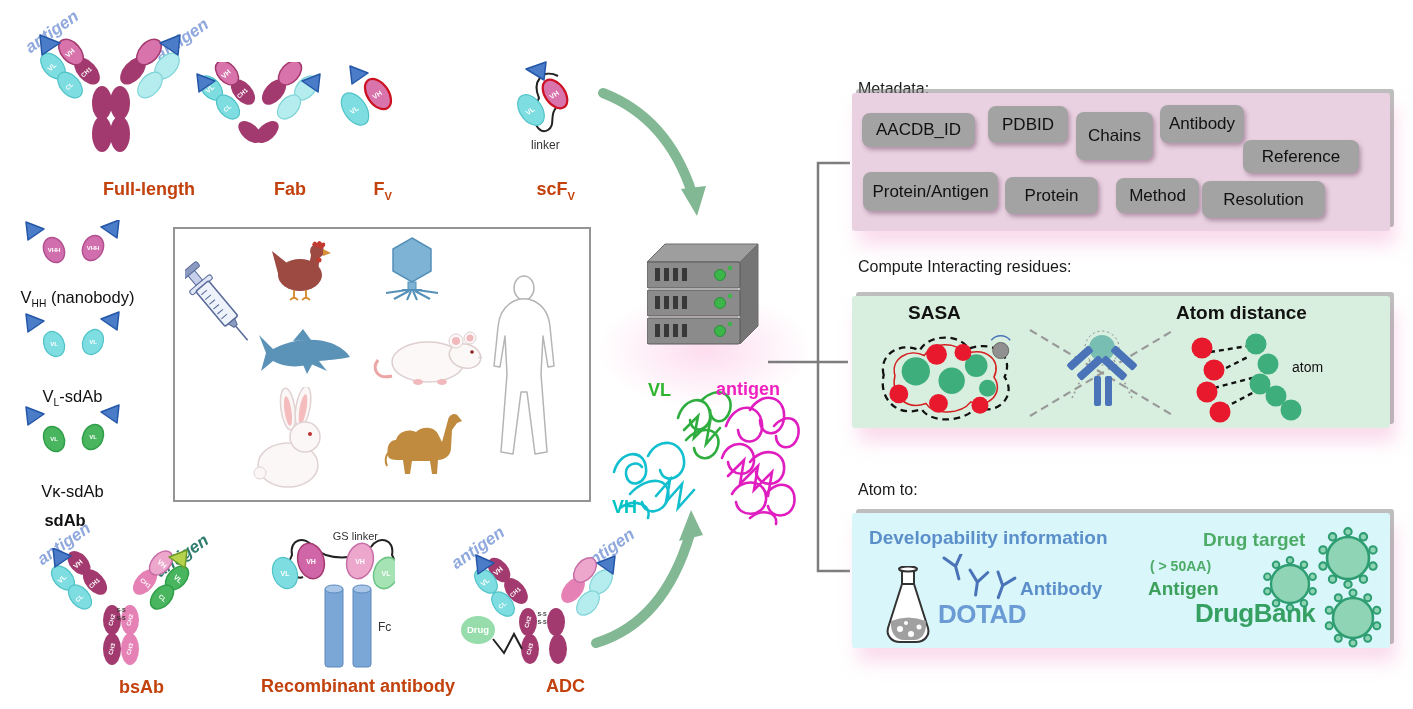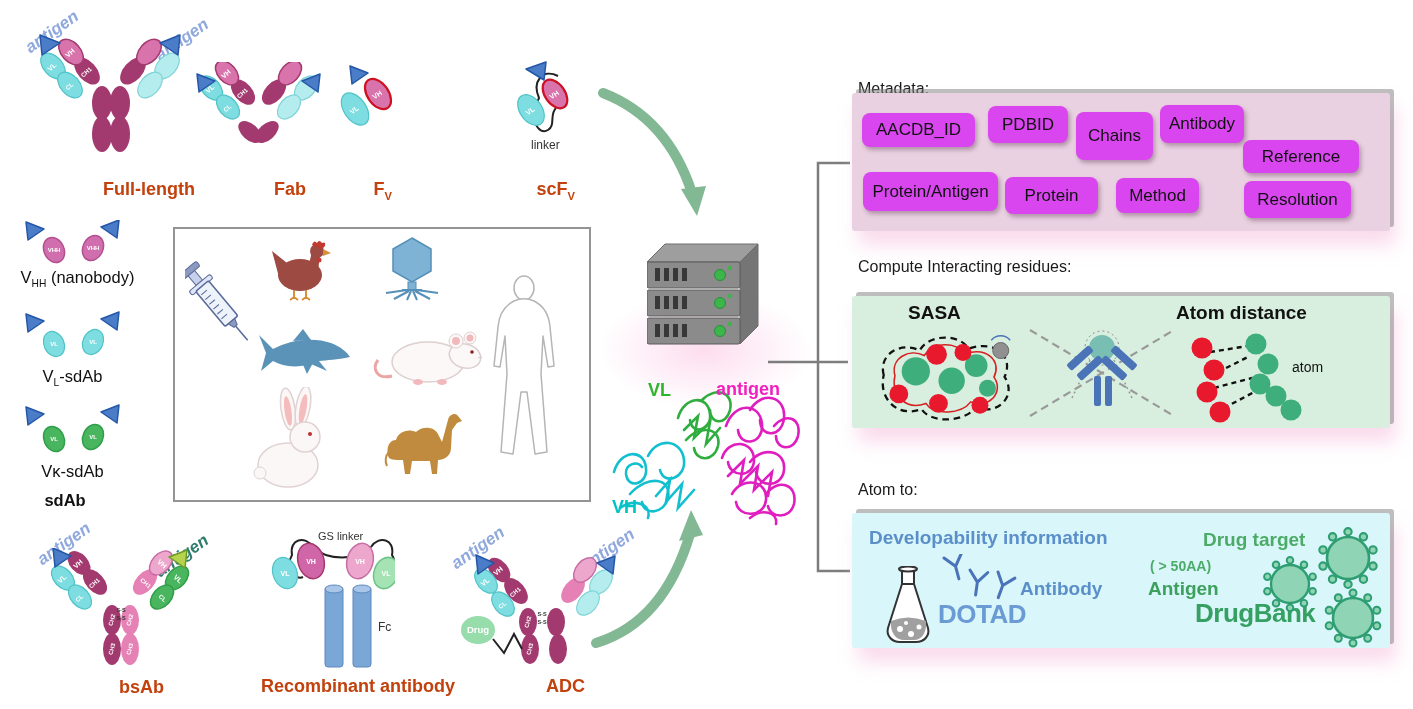--- a/index.html
+++ b/index.html
@@ -6,33 +6,33 @@
   #app{position:relative;width:1413px;height:709px;background:#fff;overflow:hidden;
        font-family:"Liberation Sans",sans-serif;color:#111;}
   .abs{position:absolute;}
   sub{font-size:62%;line-height:0;}
   
   .ag{position:absolute;font-weight:700;font-style:italic;font-size:17px;color:#8fa8dd;
       transform:rotate(-35deg);white-space:nowrap;}
   .ag.teal{color:#2e7d6e;}
   
   .fmt-label{position:absolute;font-weight:700;font-size:18px;color:#c2410c;text-align:right;white-space:nowrap;}
-  .col-label{position:absolute;font-size:16.5px;color:#111;text-align:center;white-space:nowrap;}
+  .col-label{position:absolute;font-size:16.5px;color:#111;text-align:center;white-space:nowrap;margin-top:20px;}
   .small-cap{position:absolute;font-size:12px;color:#333;white-space:nowrap;}
   
   .animal-box{position:absolute;left:173px;top:227px;width:414px;height:271px;
               border:2px solid #949494;background:#fff;}
   
   .panel{position:absolute;left:852px;width:538px;border-radius:3px;
          box-shadow:4px -4px 0 rgba(125,125,125,.5), 6px 14px 18px rgba(246,190,220,.55);}
   .panel.pink{top:93px;height:138px;background:#e9d1e1;}
   .panel.green{top:296px;height:132px;background:#d8efdf;}
   .panel.cyan{top:513px;height:135px;background:#d9f6fa;}
   .ptitle{position:absolute;font-size:16px;color:#1a1a1a;}
-  .tag{position:absolute;background:#d946ef;border-radius:8px;
+  .tag{position:absolute;background:#a3a3a3;border-radius:8px;
        box-shadow:2px 3px 4px rgba(110,70,100,.45);font-size:17px;color:#111;
        display:flex;align-items:center;justify-content:center;white-space:nowrap;}
   .sec-label{position:absolute;font-weight:700;font-size:19px;color:#111;white-space:nowrap;}
   .blue-t{color:#5b8fc9;}
   .green-t{color:#4cab67;}
   .logo{position:absolute;font-weight:700;font-size:26px;letter-spacing:-.5px;white-space:nowrap;}
   
   .hc{fill:#a33a6f;}
   .hc2{fill:#e581b5;}
   .vh{fill:#d873ab;stroke:#a33a6f;stroke-width:1.5;}
@@ -253,21 +253,21 @@
     <text class="dls" x="117" y="52" transform="rotate(42 117 51)">CL</text>
     <text class="dls" x="67" y="74" transform="rotate(-75 67 72)">CH2</text>
     <text class="dls" x="67" y="103" transform="rotate(-75 67 101)">CH3</text>
     <text class="dls" x="85" y="74" transform="rotate(-75 85 72)">CH2</text>
     <text class="dls" x="85" y="103" transform="rotate(-75 85 101)">CH3</text>
     <text class="ssb" x="76" y="64">S-S</text>
     <text class="ssb" x="76" y="72">S-S</text>
   </svg>
   <div class="fmt-label" style="left:64px;top:677px;width:100px;">bsAb</div>
 
-  <div class="small-cap" style="left:318px;top:530px;width:60px;text-align:left;font-size:11px;">GS linker</div>
+  <div class="small-cap" style="left:318px;top:530px;width:60px;text-align:right;font-size:11px;">GS linker</div>
   <svg class="abs" style="left:265px;top:533px;" width="130" height="137" viewBox="0 0 130 137">
     <path class="lnk" d="M48,14 C62,28 92,28 106,14"></path>
     <path class="lnk" d="M48,14 C40,2 24,6 27,22 C20,34 30,48 38,44"></path>
     <path class="lnk" d="M106,14 C114,2 130,6 127,22 C134,34 124,48 116,44"></path>
     <rect x="60" y="54" width="18" height="80" rx="3" fill="#7ba7d7" stroke="#5c88bd"></rect>
     <ellipse cx="69" cy="56" rx="9" ry="4" fill="#a9c6e8" stroke="#5c88bd"></ellipse>
     <rect x="88" y="54" width="18" height="80" rx="3" fill="#7ba7d7" stroke="#5c88bd"></rect>
     <ellipse cx="97" cy="56" rx="9" ry="4" fill="#a9c6e8" stroke="#5c88bd"></ellipse>
     <ellipse class="lc" cx="20" cy="40" rx="12" ry="16" transform="rotate(-20 20 40)"></ellipse>
     <ellipse cx="46" cy="28" rx="13" ry="18" transform="rotate(-15 46 28)" style="fill:#d066a8;stroke:#a33a6f;stroke-width:1.5;"></ellipse>
@@ -388,21 +388,21 @@
   <div class="ptitle" style="left:858px;top:59px;margin-top:21px;">Metadata:</div>
   <div class="panel pink"></div>
   <div class="tag" style="left:862px;top:113px;width:113px;height:34px;">AACDB_ID</div>
   <div class="tag" style="left:988px;top:106px;width:80px;height:37px;">PDBID</div>
   <div class="tag" style="left:1076px;top:112px;width:77px;height:48px;">Chains</div>
   <div class="tag" style="left:1160px;top:105px;width:84px;height:38px;">Antibody</div>
   <div class="tag" style="left:1243px;top:140px;width:116px;height:33px;">Reference</div>
   <div class="tag" style="left:863px;top:172px;width:135px;height:39px;">Protein/Antigen</div>
   <div class="tag" style="left:1005px;top:177px;width:93px;height:37px;">Protein</div>
   <div class="tag" style="left:1116px;top:178px;width:83px;height:35px;">Method</div>
-  <div class="tag" style="left:1244px;top:181px;width:107px;height:37px;">Resolution</div>
+  <div class="tag" style="left:1202px;top:181px;width:123px;height:37px;">Resolution</div>
 
   <div class="ptitle" style="left:858px;top:258px;">Compute Interacting residues:</div>
   <div class="panel green"></div>
   <div class="sec-label" style="left:908px;top:302px;">SASA</div>
   <div class="sec-label" style="left:1176px;top:302px;">Atom distance</div>
 
   <svg class="abs" style="left:866px;top:326px;" width="160" height="100" viewBox="0 0 160 106">
     <path d="M14,52 C8,30 32,16 52,26 C62,8 94,8 104,24 C134,14 152,34 142,54 C156,74 134,96 112,86 C100,102 64,104 54,88 C28,98 8,76 14,52 Z" stroke="#111" stroke-width="2.4" stroke-dasharray="7 5" fill="none"></path>
     <path d="M14,52 C8,30 32,16 52,26 C62,8 94,8 104,24 C134,14 152,34 142,54 C156,74 134,96 112,86 C100,102 64,104 54,88 C28,98 8,76 14,52 Z" transform="translate(14.4,9.9) scale(0.82)" stroke="#d42020" stroke-width="2" fill="none"></path>
     <circle cx="48" cy="48" r="15" fill="#3eae7c"></circle>

